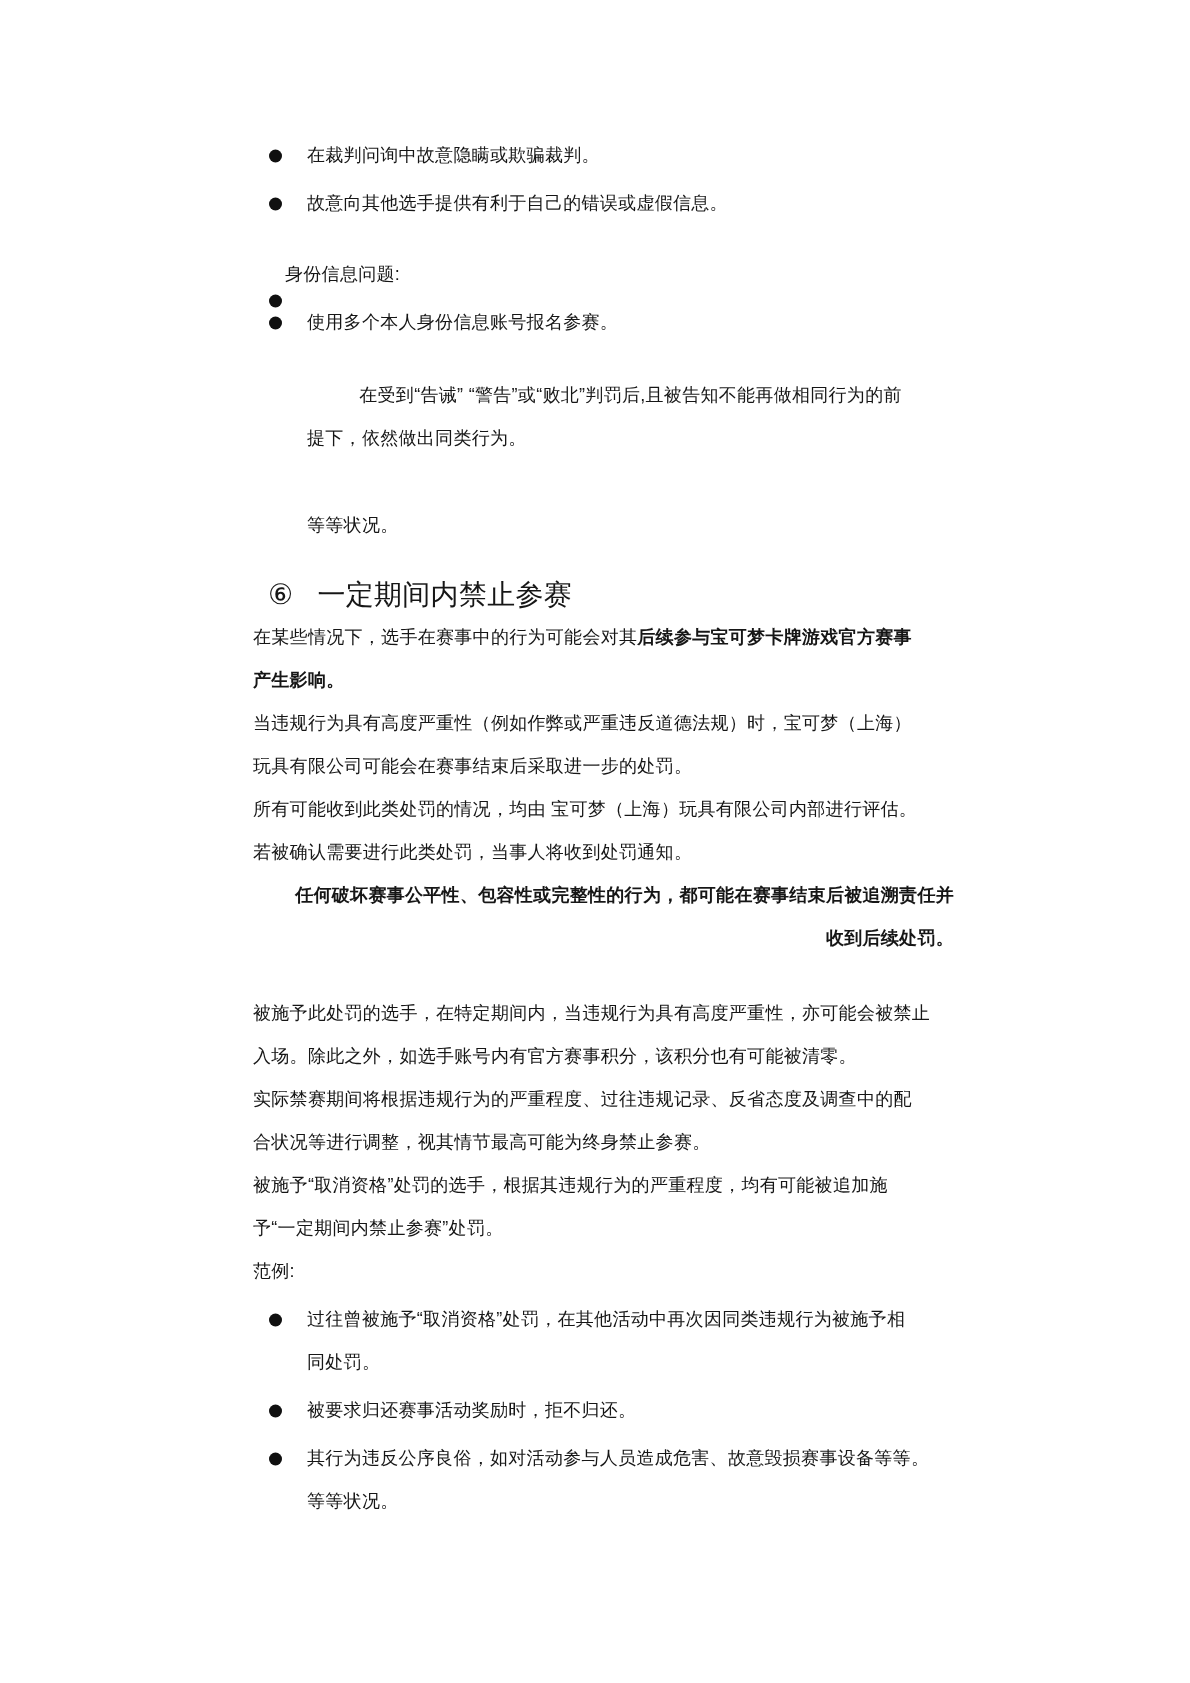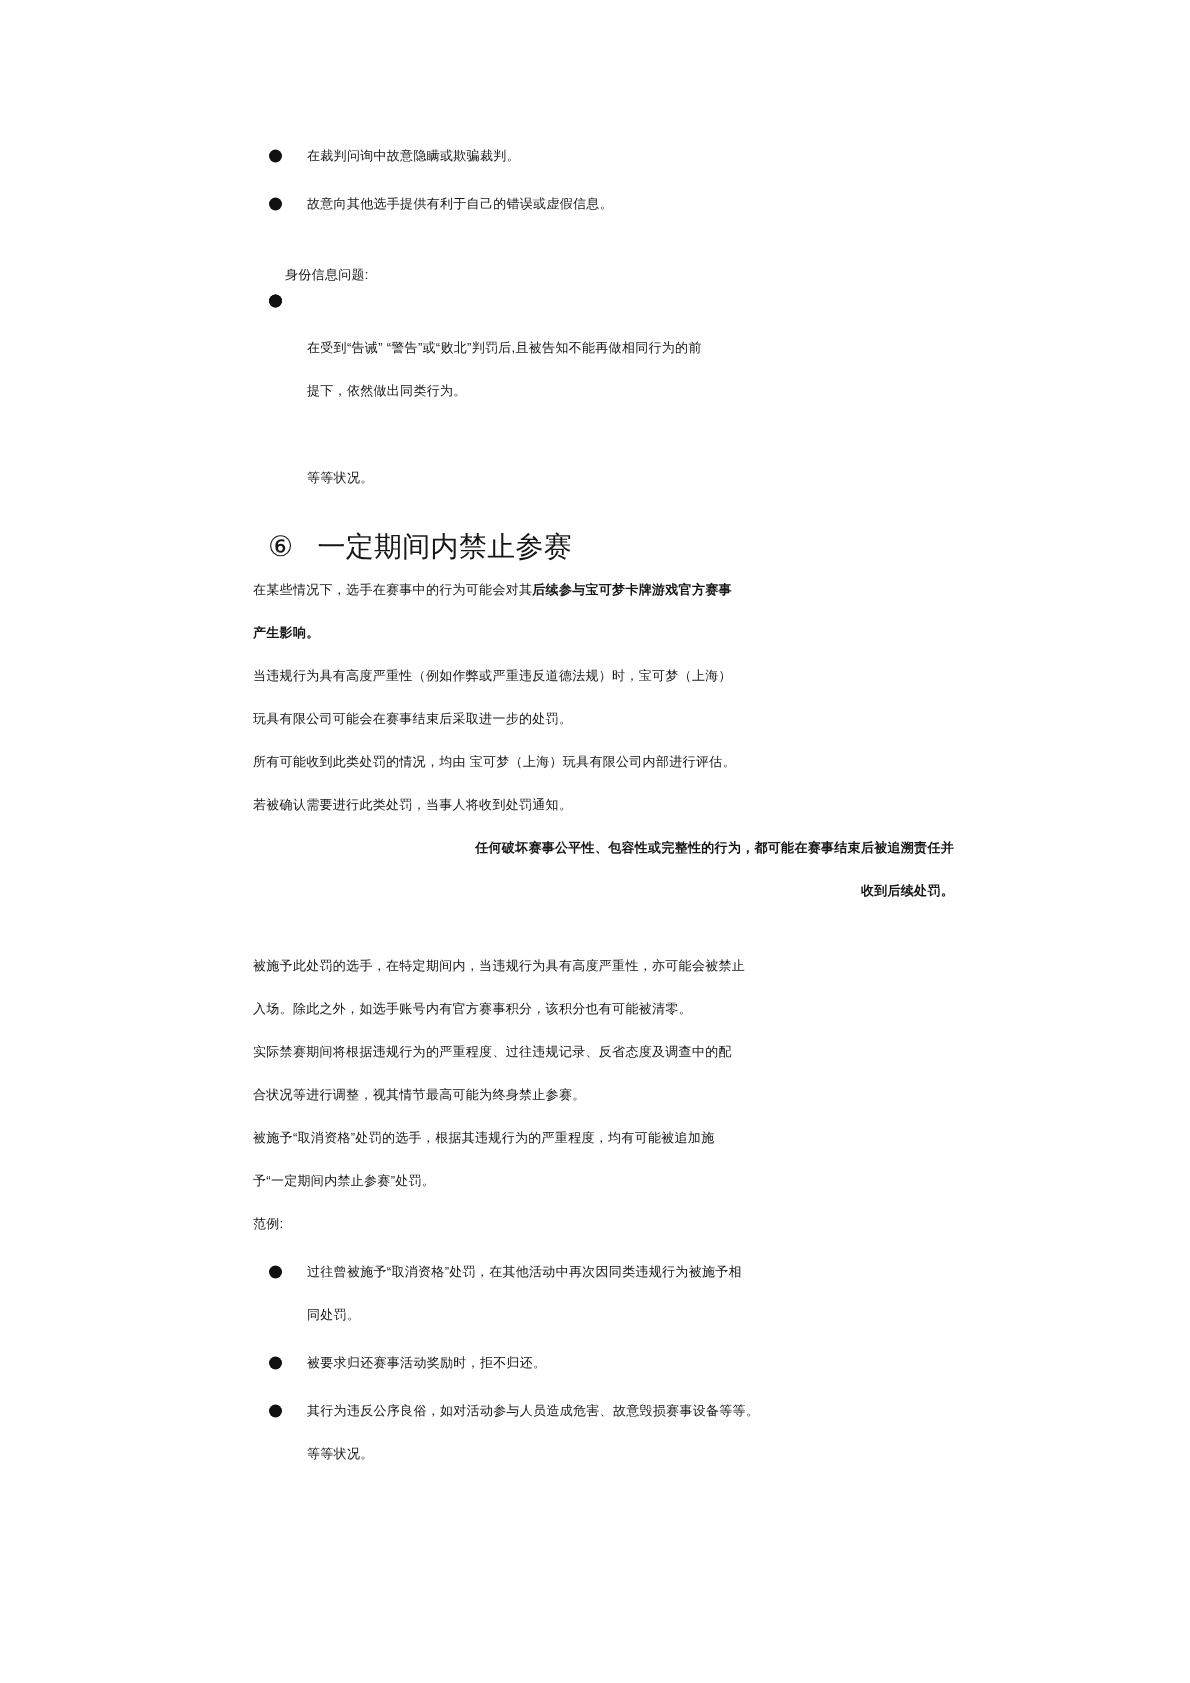--- a/index.html
+++ b/index.html
@@ -17,21 +17,21 @@
   .page {
     box-sizing: border-box;
     width: 1190px;
     height: 1683px;
     padding: 129px 236px 0 253px;
     background: #ffffff;
   }
   .row {
     position: relative;
     line-height: 43px;
-    font-size: 13px;
+    font-size: 18px;
     white-space: nowrap;
     letter-spacing: 0.3px;
   }
   .row.bullet {
     padding-left: 54px;
     margin-top: 5px;
   }
   .row.bullet .dot {
     position: absolute;
     left: 16px;
@@ -50,22 +50,22 @@
   .run.bold { font-weight: 700; }
 </style>
 </head>
 <body>
 
 <div class="page">
     <div class="row bullet"><span class="dot"></span><span class="run">在裁判问询中故意隐瞒或欺骗裁判。</span></div>
     <div class="row bullet"><span class="dot"></span><span class="run">故意向其他选手提供有利于自己的错误或虚假信息。</span></div>
     <div class="row label" style="margin-top: 28px; margin-left: 24px;"><span class="run">身份信息问题:</span></div>
     <div class="row bullet"><span class="dot"></span></div>
-    <div class="row bullet"><span class="dot"></span></div>
-    <div class="row line-indent" style="margin-top: 30px;"><span class="run">在受到“告诫” “警告”或“败北”判罚后,且被告知不能再做相同行为的前</span></div>
+    <div class="row bullet"><span class="dot"></span><span class="run">使用多个本人身份信息账号报名参赛。</span></div>
+    <div class="row line-indent" style="margin-top: 30px; text-align: center;"><span class="run">在受到“告诫” “警告”或“败北”判罚后,且被告知不能再做相同行为的前</span></div>
     <div class="row line-indent"><span class="run">提下，依然做出同类行为。</span></div>
     <div class="row line-indent" style="margin-top: 44px;"><span class="run">等等状况。</span></div>
     <div class="row heading" style="margin-top: 26px;"><span class="num">⑥</span><span class="run">一定期间内禁止参赛</span></div>
     <div class="row line"><span class="run">在某些情况下，选手在赛事中的行为可能会对其</span><span class="run bold">后续参与宝可梦卡牌游戏官方赛事</span></div>
     <div class="row line"><span class="run bold">产生影响。</span></div>
     <div class="row line"><span class="run">当违规行为具有高度严重性（例如作弊或严重违反道德法规）时，宝可梦（上海）</span></div>
     <div class="row line"><span class="run">玩具有限公司可能会在赛事结束后采取进一步的处罚。</span></div>
     <div class="row line"><span class="run">所有可能收到此类处罚的情况，均由 宝可梦（上海）玩具有限公司内部进行评估。</span></div>
     <div class="row line"><span class="run">若被确认需要进行此类处罚，当事人将收到处罚通知。</span></div>
     <div class="row inset"><span class="run bold">任何破坏赛事公平性、包容性或完整性的行为，都可能在赛事结束后被追溯责任并</span></div>

